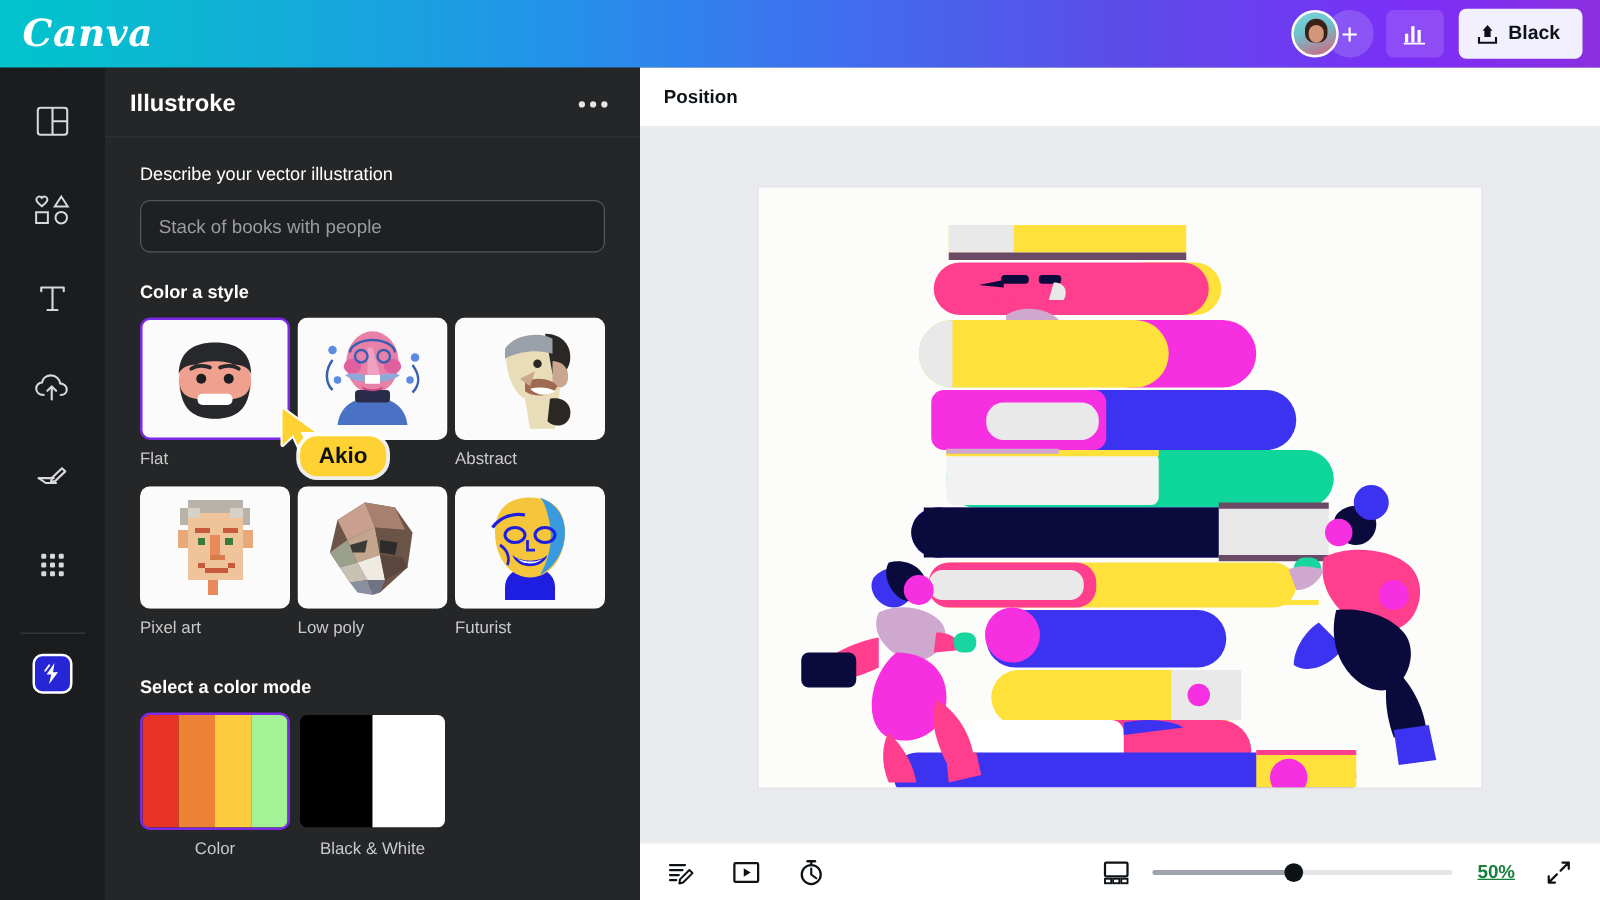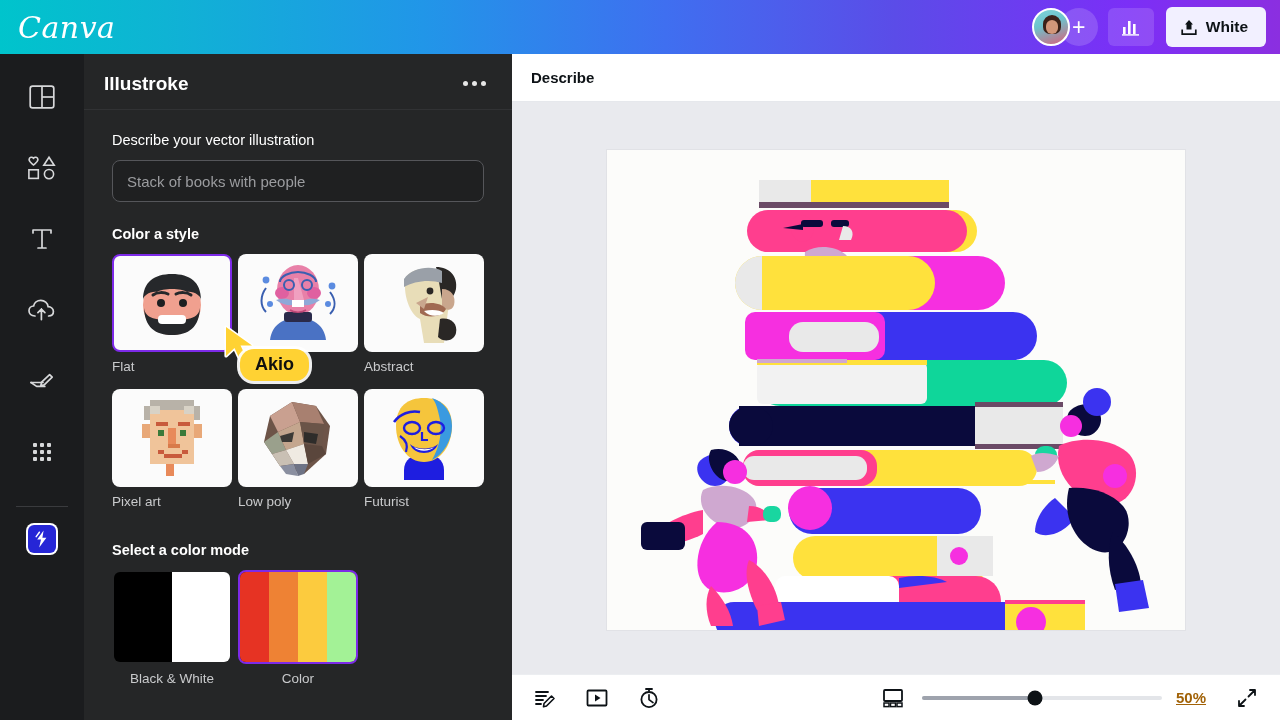--- a/index.html
+++ b/index.html
@@ -14,21 +14,21 @@
   
   .topbar {
     position: absolute; left: 0; top: 0; width: 1280px; height: 54px;
     background: linear-gradient(90deg, #00c4cc 0%, #0fb3d4 13%, #2196e8 33%, #3f6ff0 52%, #5b4ce8 70%, #7b2ff7 88%, #8b2fe0 100%);
     display: flex; align-items: center; z-index: 30;
   }
   .canva-logo {
     margin-left: 18px;
     color: #fff;
     font-family: "DejaVu Serif", serif;
-    font-size: 30px; font-style: italic; font-weight: 400;
+    font-size: 30px; font-style: italic; font-weight: 700;
     letter-spacing: .5px;
   }
   .topbar-right {
     margin-left: auto; margin-right: 14px;
     display: flex; align-items: center; gap: 0px;
   }
   .avatar-group { display: flex; align-items: center; }
   .avatar {
     width: 38px; height: 38px; border-radius: 50%;
     border: 2px solid #fff;
@@ -206,21 +206,21 @@
   .bb-right { margin-left: auto; display: flex; align-items: center; gap: 14px; }
   .slider-track {
     width: 240px; height: 4px; border-radius: 2px; background: #e3e5e9;
     position: relative; cursor: pointer;
   }
   .slider-fill { position: absolute; left:0; top:0; height: 4px; border-radius: 2px; background: #9ea3ad; width: 47%; }
   .slider-knob {
     position: absolute; left: 47%; top: 50%; transform: translate(-50%,-50%);
     width: 15px; height: 15px; border-radius: 50%; background: #0d1216;
   }
-  .zoom-pct { font-size: 15px; font-weight: 600; color: #a16207; min-width: 42px; text-align: left; text-decoration: underline; }
+  .zoom-pct { font-size: 15px; font-weight: 600; color: #15803d; min-width: 42px; text-align: center; text-decoration: underline; }
 
   svg { display: block; }
 </style>
 </head>
 <body>
 
 <div id="app">
 
   <div class="topbar">
     <div class="canva-logo">Canva</div>
@@ -239,21 +239,21 @@
           </svg>
         </span>
       </div>
       <div class="share-btn">
         <span>
           <svg width="18" height="19" viewBox="0 0 18 19">
             <path d="M9 2 L13 6.6 L11.5 6.6 L11.5 11.5 L6.5 11.5 L6.5 6.6 L5 6.6 Z" fill="#0d1216"></path>
             <path d="M2.2 11.5 L2.2 16.2 L15.8 16.2 L15.8 11.5" fill="none" stroke="#0d1216" stroke-width="1.7"></path>
           </svg>
         </span>
-        <span>White</span>
+        <span>Black</span>
       </div>
     </div>
   </div>
 
   <div class="rail">
     <div class="rail-item">
       <span>
         <svg width="26" height="24" viewBox="0 0 26 24">
           <rect x="1.2" y="1.2" width="23.6" height="21.6" rx="2.4" fill="none" stroke="#d7d8da" stroke-width="1.7"></rect>
           <line x1="13" y1="1.2" x2="13" y2="22.8" stroke="#d7d8da" stroke-width="1.7"></line>
@@ -462,50 +462,50 @@
               <path d="M26 44 C32 48 34 54 32 60" fill="none" stroke="#1e1ee0" stroke-width="2.2"></path>
             </svg>
           </div>
           <div class="style-name">Futurist</div>
         </div>
       </div>
 
       <div class="section-label">Select a color mode</div>
       <div class="color-grid">
         <div>
-          <div class="color-thumb">
-            <span style="background:#000000"></span>
-            <span style="background:#ffffff"></span>
-          </div>
-          <div class="color-name">Black &amp; White</div>
-        </div>
-        <div>
           <div class="color-thumb selected">
             <span style="background:#e63323"></span>
             <span style="background:#ee8234"></span>
             <span style="background:#fccb3e"></span>
             <span style="background:#a3f296"></span>
           </div>
           <div class="color-name">Color</div>
+        </div>
+        <div>
+          <div class="color-thumb">
+            <span style="background:#000000"></span>
+            <span style="background:#ffffff"></span>
+          </div>
+          <div class="color-name">Black &amp; White</div>
         </div>
       </div>
     </div>
   </div>
 
   <div class="cursor-wrap">
     <svg width="40" height="44" viewBox="0 0 40 44">
       <path d="M4 4 L4 33 L12.5 25 L18.5 38 L24.5 35 L18.5 22.5 L30 22.5 Z" fill="#ffd233" stroke="#ffffff" stroke-width="3.2" stroke-linejoin="round"></path>
       <path d="M4 4 L4 33 L12.5 25 L18.5 38 L24.5 35 L18.5 22.5 L30 22.5 Z" fill="#ffd233"></path>
     </svg>
     <div class="cursor-pill">Akio</div>
   </div>
 
   <div class="editor">
     <div class="posbar">
-      <div class="posbar-label">Describe</div>
+      <div class="posbar-label">Position</div>
     </div>
 
     <div class="canvas-area">
       <div class="page">
         <svg width="578" height="480" viewBox="0 0 578 480">
           <rect width="578" height="480" fill="#fcfcfa"></rect>
 
           <rect x="152" y="30" width="190" height="22" fill="#ffe13c"></rect>
           <rect x="152" y="30" width="52" height="22" fill="#e9e9e9"></rect>
           <rect x="152" y="52" width="190" height="6" fill="#6b4a66"></rect>

